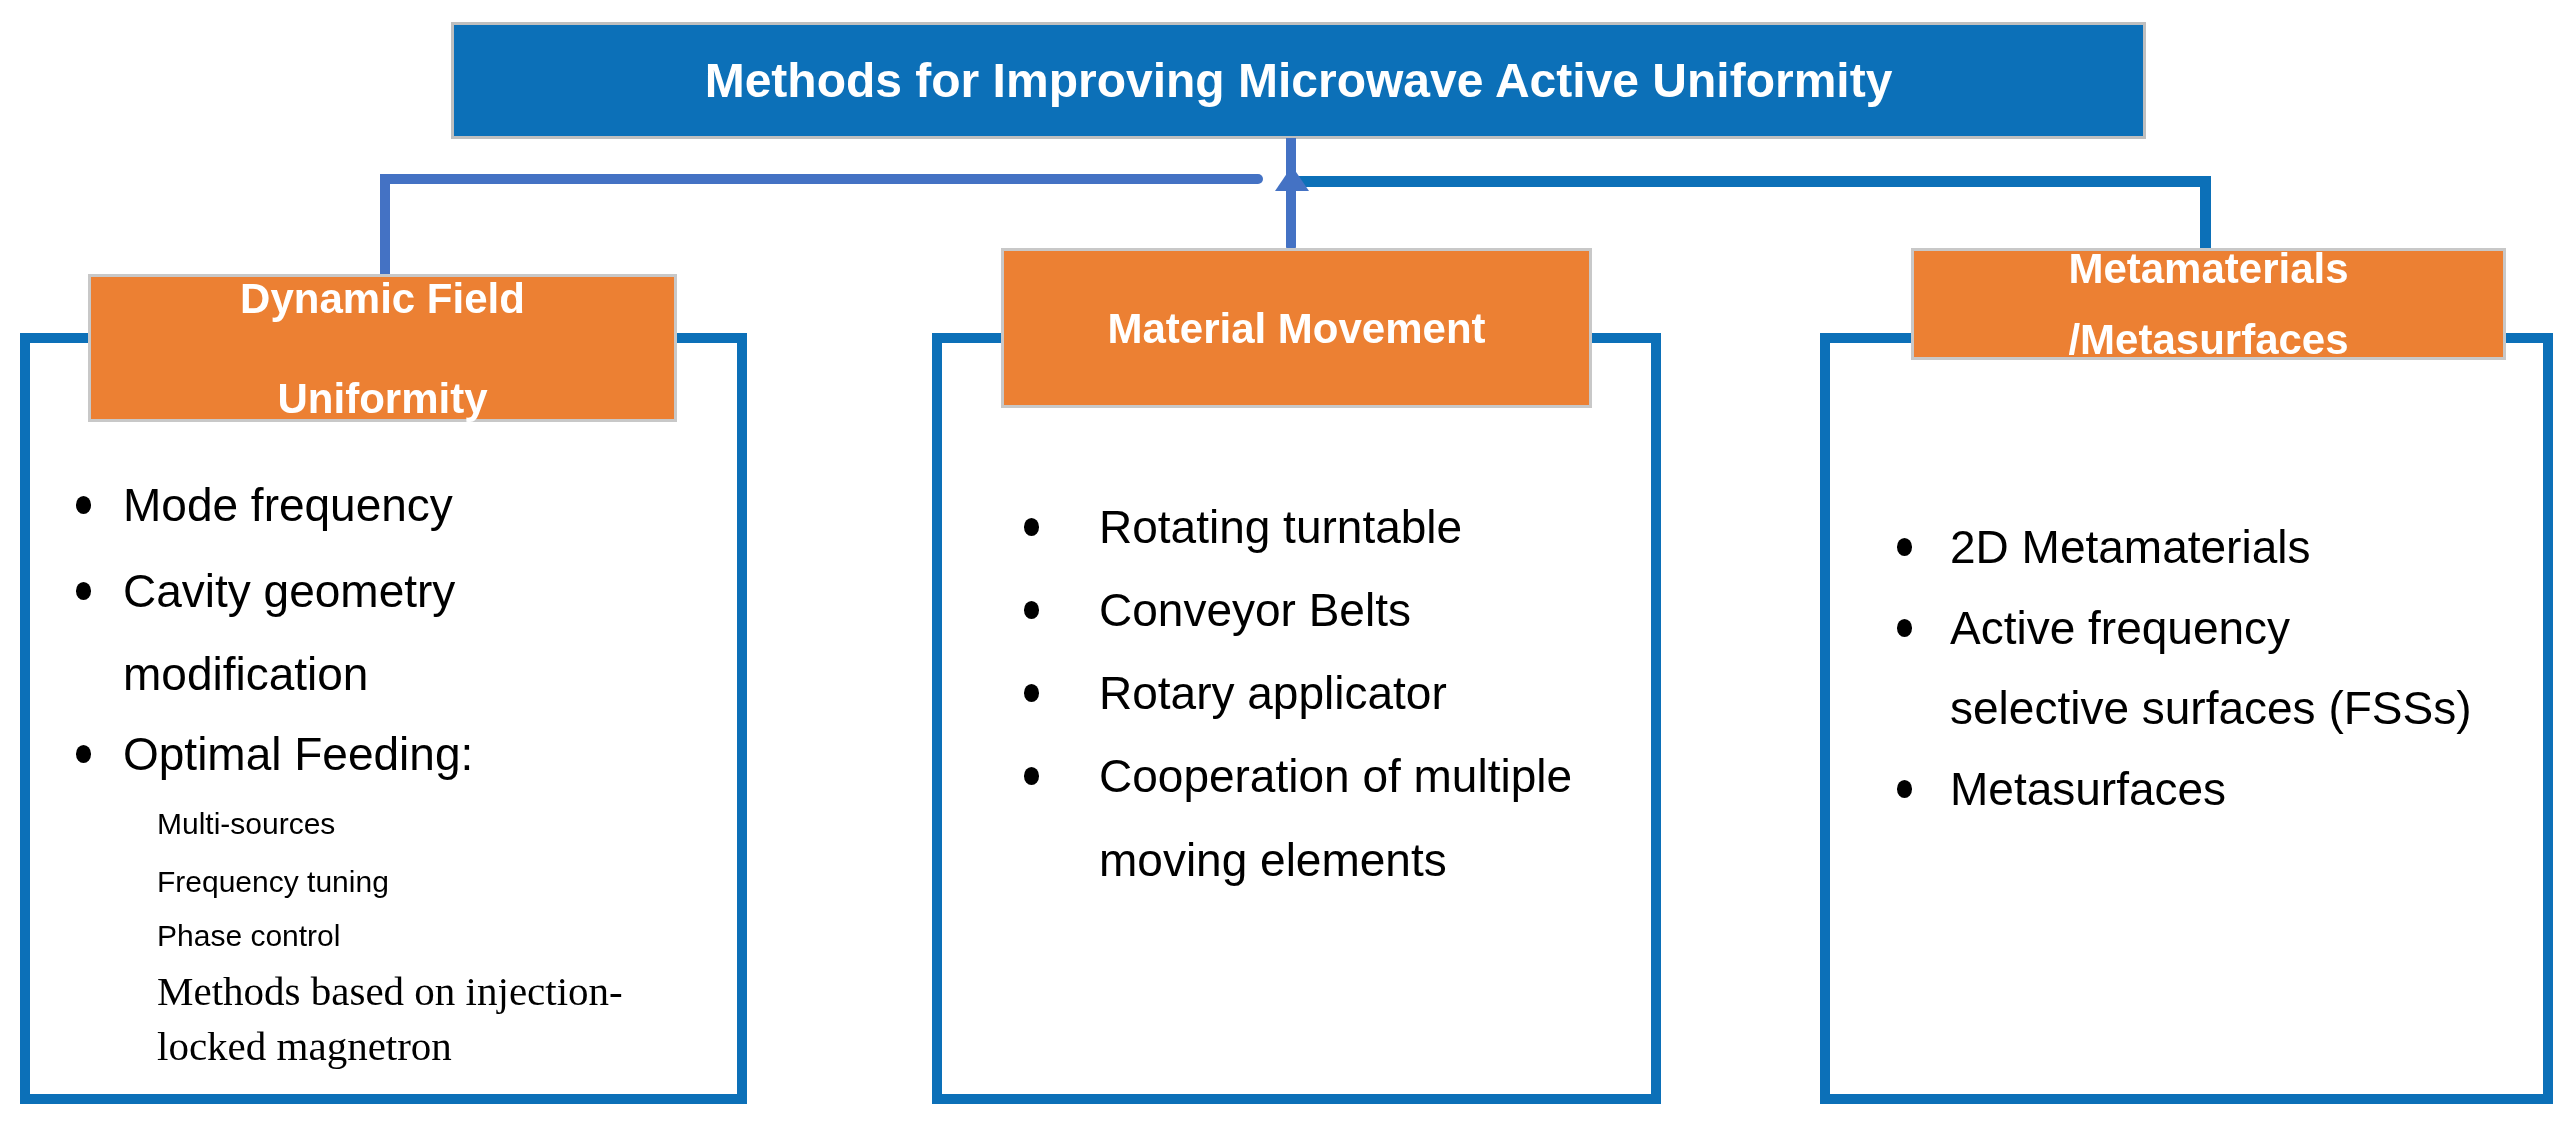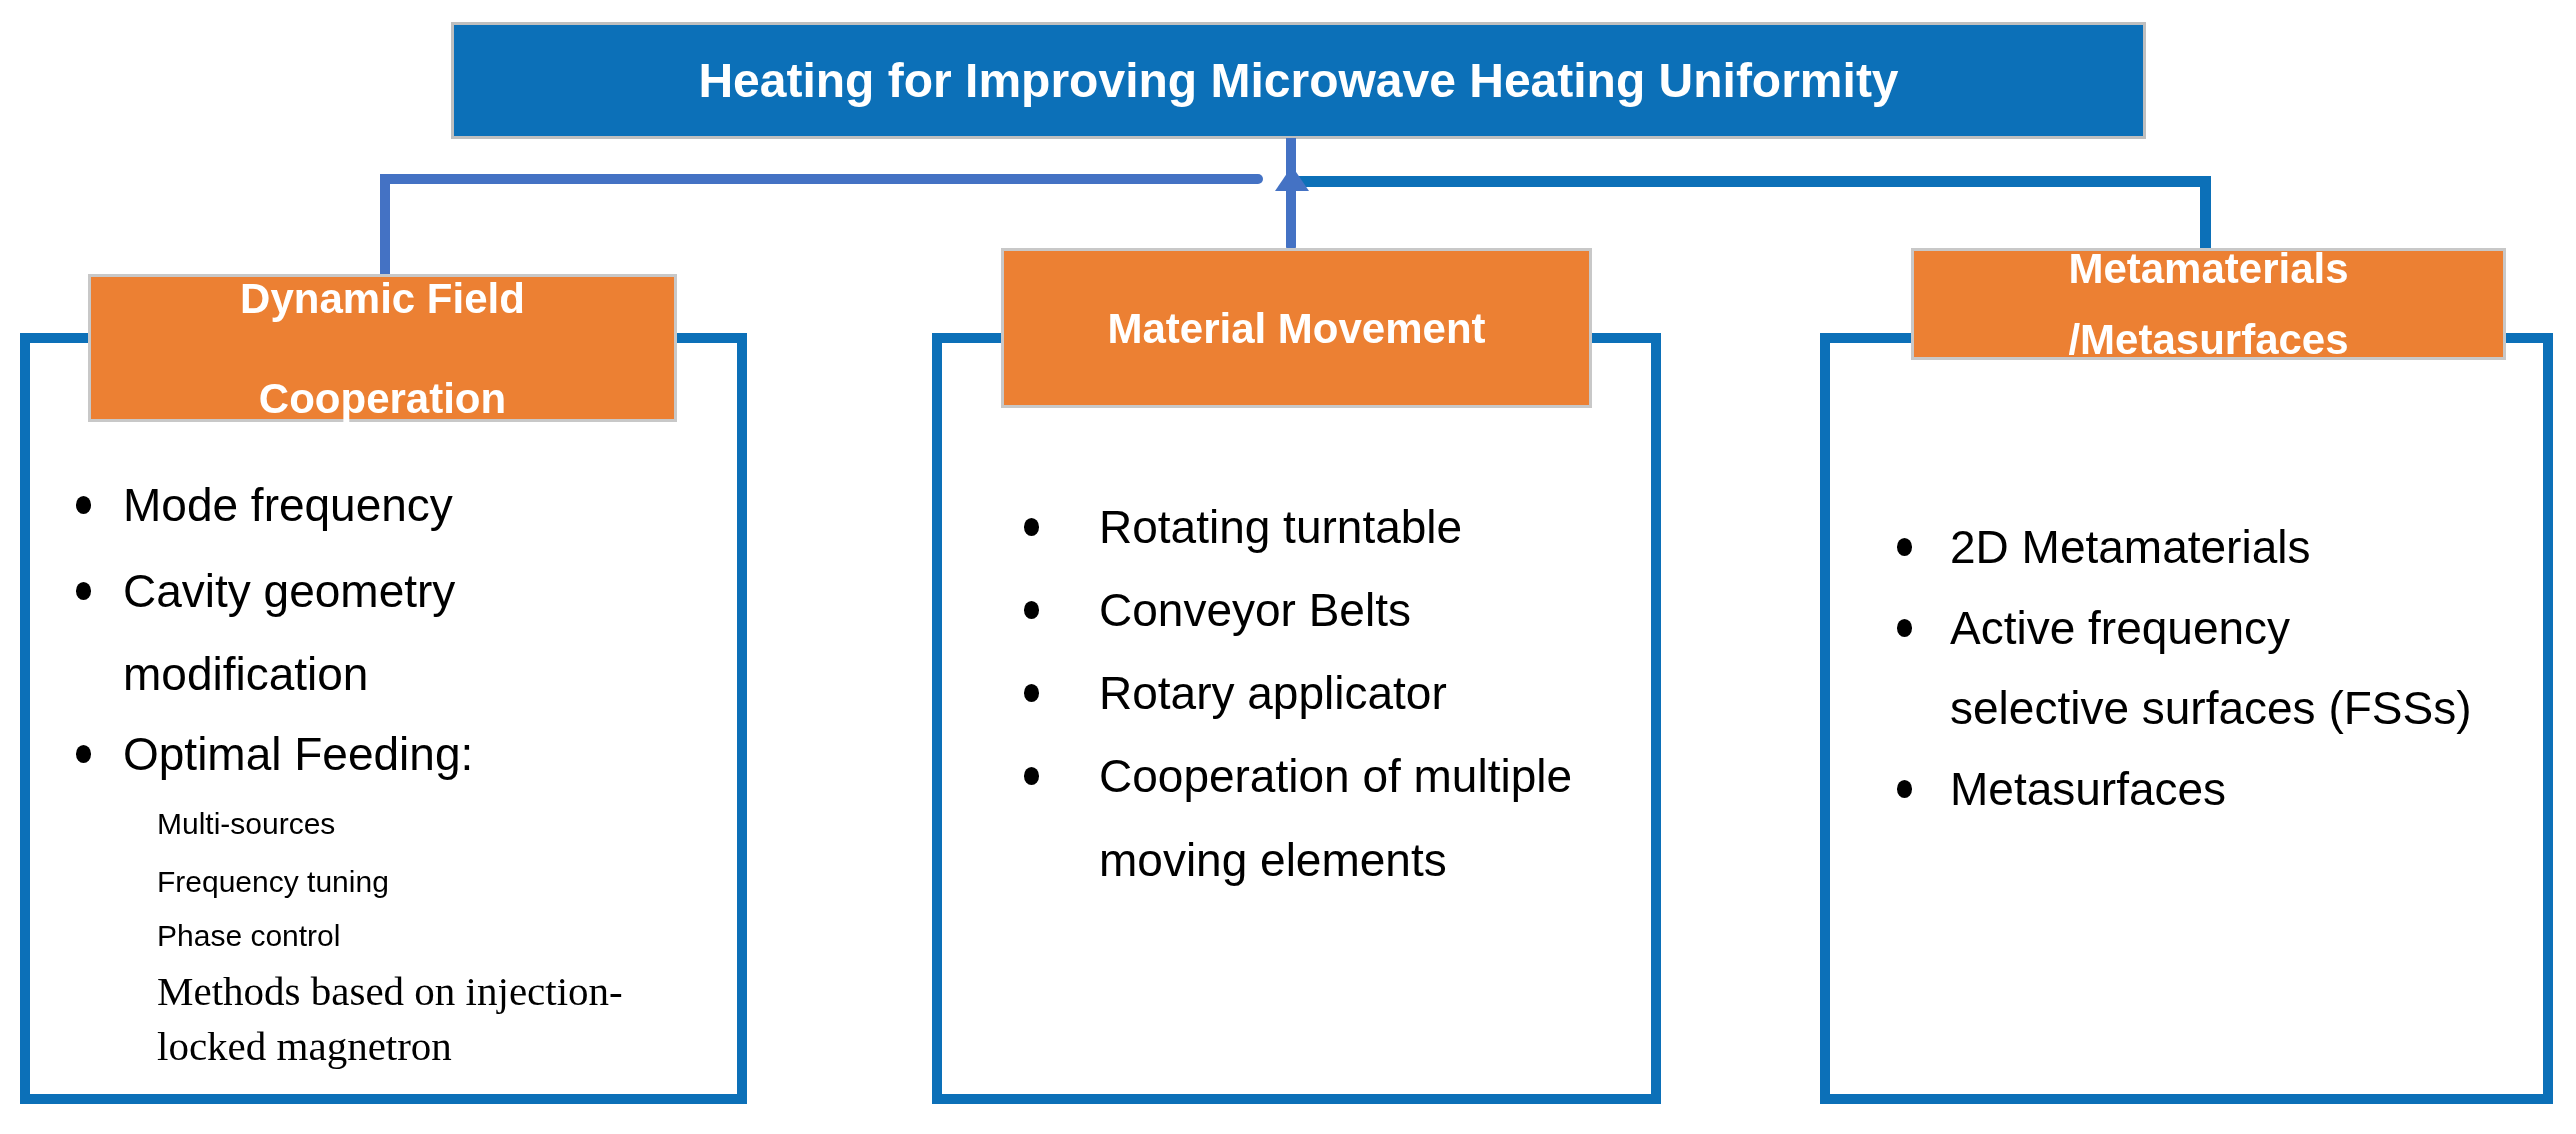--- a/index.html
+++ b/index.html
@@ -63,37 +63,37 @@
     position:absolute;width:15px;height:17.6px;border-radius:50%;
     background:#000000;z-index:4;
   }
 </style>
 </head>
 <body>
 
 <div class="canvas">
 
   <div class="title-box">
-    <span>Heating for Improving Microwave Heating Uniformity</span>
+    <span>Methods for Improving Microwave Active Uniformity</span>
   </div>
 
   <div class="conn conn-slate" id="conn-mid-v"></div>
   <div class="conn conn-slate" id="conn-left-h"></div>
   <div class="conn conn-slate" id="conn-left-v"></div>
   <div class="conn conn-blue" id="conn-right-h"></div>
   <div class="conn conn-blue" id="conn-right-v"></div>
   <div class="arrow-up"></div>
 
   <div class="panel" id="panel-1"></div>
   <div class="panel" id="panel-2"></div>
   <div class="panel" id="panel-3"></div>
 
   <div class="branch" id="branch-1">
     <span>Dynamic Field</span>
-    <span>Cooperation</span>
+    <span>Uniformity</span>
   </div>
   <div class="branch" id="branch-2">
     <span>Material Movement</span>
   </div>
   <div class="branch" id="branch-3">
     <span>Metamaterials</span>
     <span>/Metasurfaces</span>
   </div>
 
   <div class="dot" style="left:76px;top:496px;"></div>

